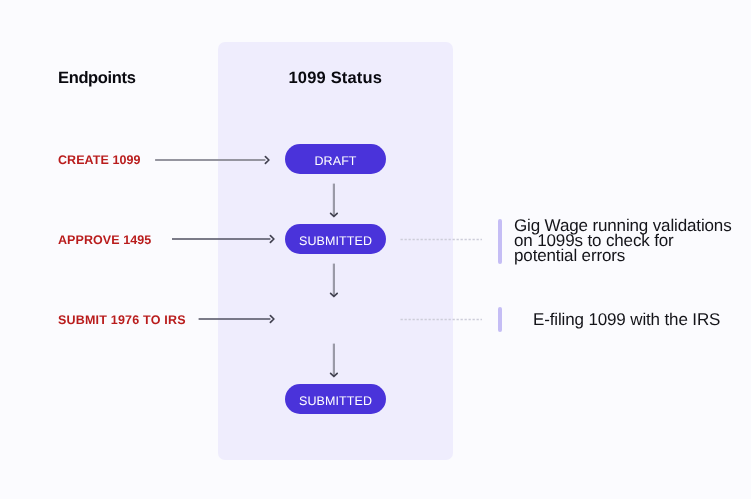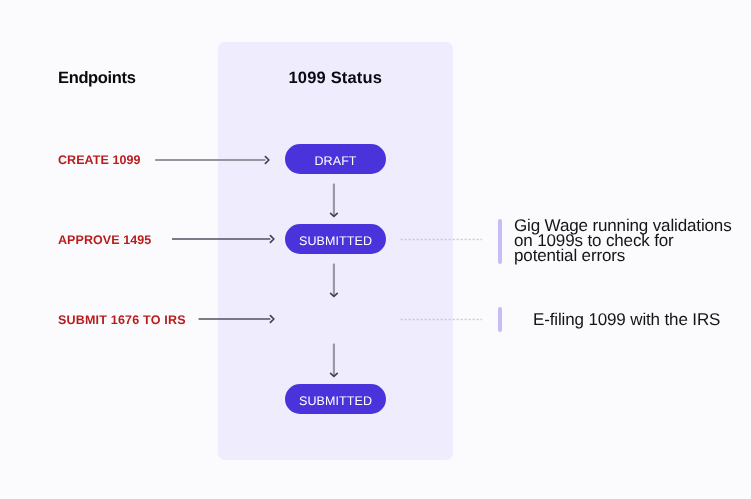--- a/index.html
+++ b/index.html
@@ -100,21 +100,21 @@
 
 <div id="stage">
 
   <div class="panel"></div>
 
   <div class="col-head" id="head-endpoints">Endpoints</div>
   <div class="col-head" id="head-status">1099 Status</div>
 
   <div class="ep-label" id="ep-create">CREATE 1099</div>
   <div class="ep-label" id="ep-approve">APPROVE 1495</div>
-  <div class="ep-label" id="ep-submit">SUBMIT 1676 TO IRS</div>
+  <div class="ep-label" id="ep-submit">SUBMIT 1976 TO IRS</div>
 
   <svg class="harrow" style="left:150px;top:149.95px" width="130" height="20" viewBox="0 0 130 20">
     <path d="M5.1 10 H115.4" stroke="#95959f" stroke-width="2.1" fill="none"></path>
     <path d="M115.4 6.6 L118.9 10 L115.4 13.4" stroke="#41414f" stroke-width="1.7" fill="none" stroke-linecap="round" stroke-linejoin="round"></path>
   </svg>
 
   <svg class="harrow" style="left:165px;top:229.35px" width="115" height="20" viewBox="0 0 115 20">
     <path d="M7 10 H105.4" stroke="#515161" stroke-width="1.6" fill="none"></path>
     <path d="M105.4 6.6 L108.9 10 L105.4 13.4" stroke="#41414f" stroke-width="1.7" fill="none" stroke-linecap="round" stroke-linejoin="round"></path>
   </svg>

